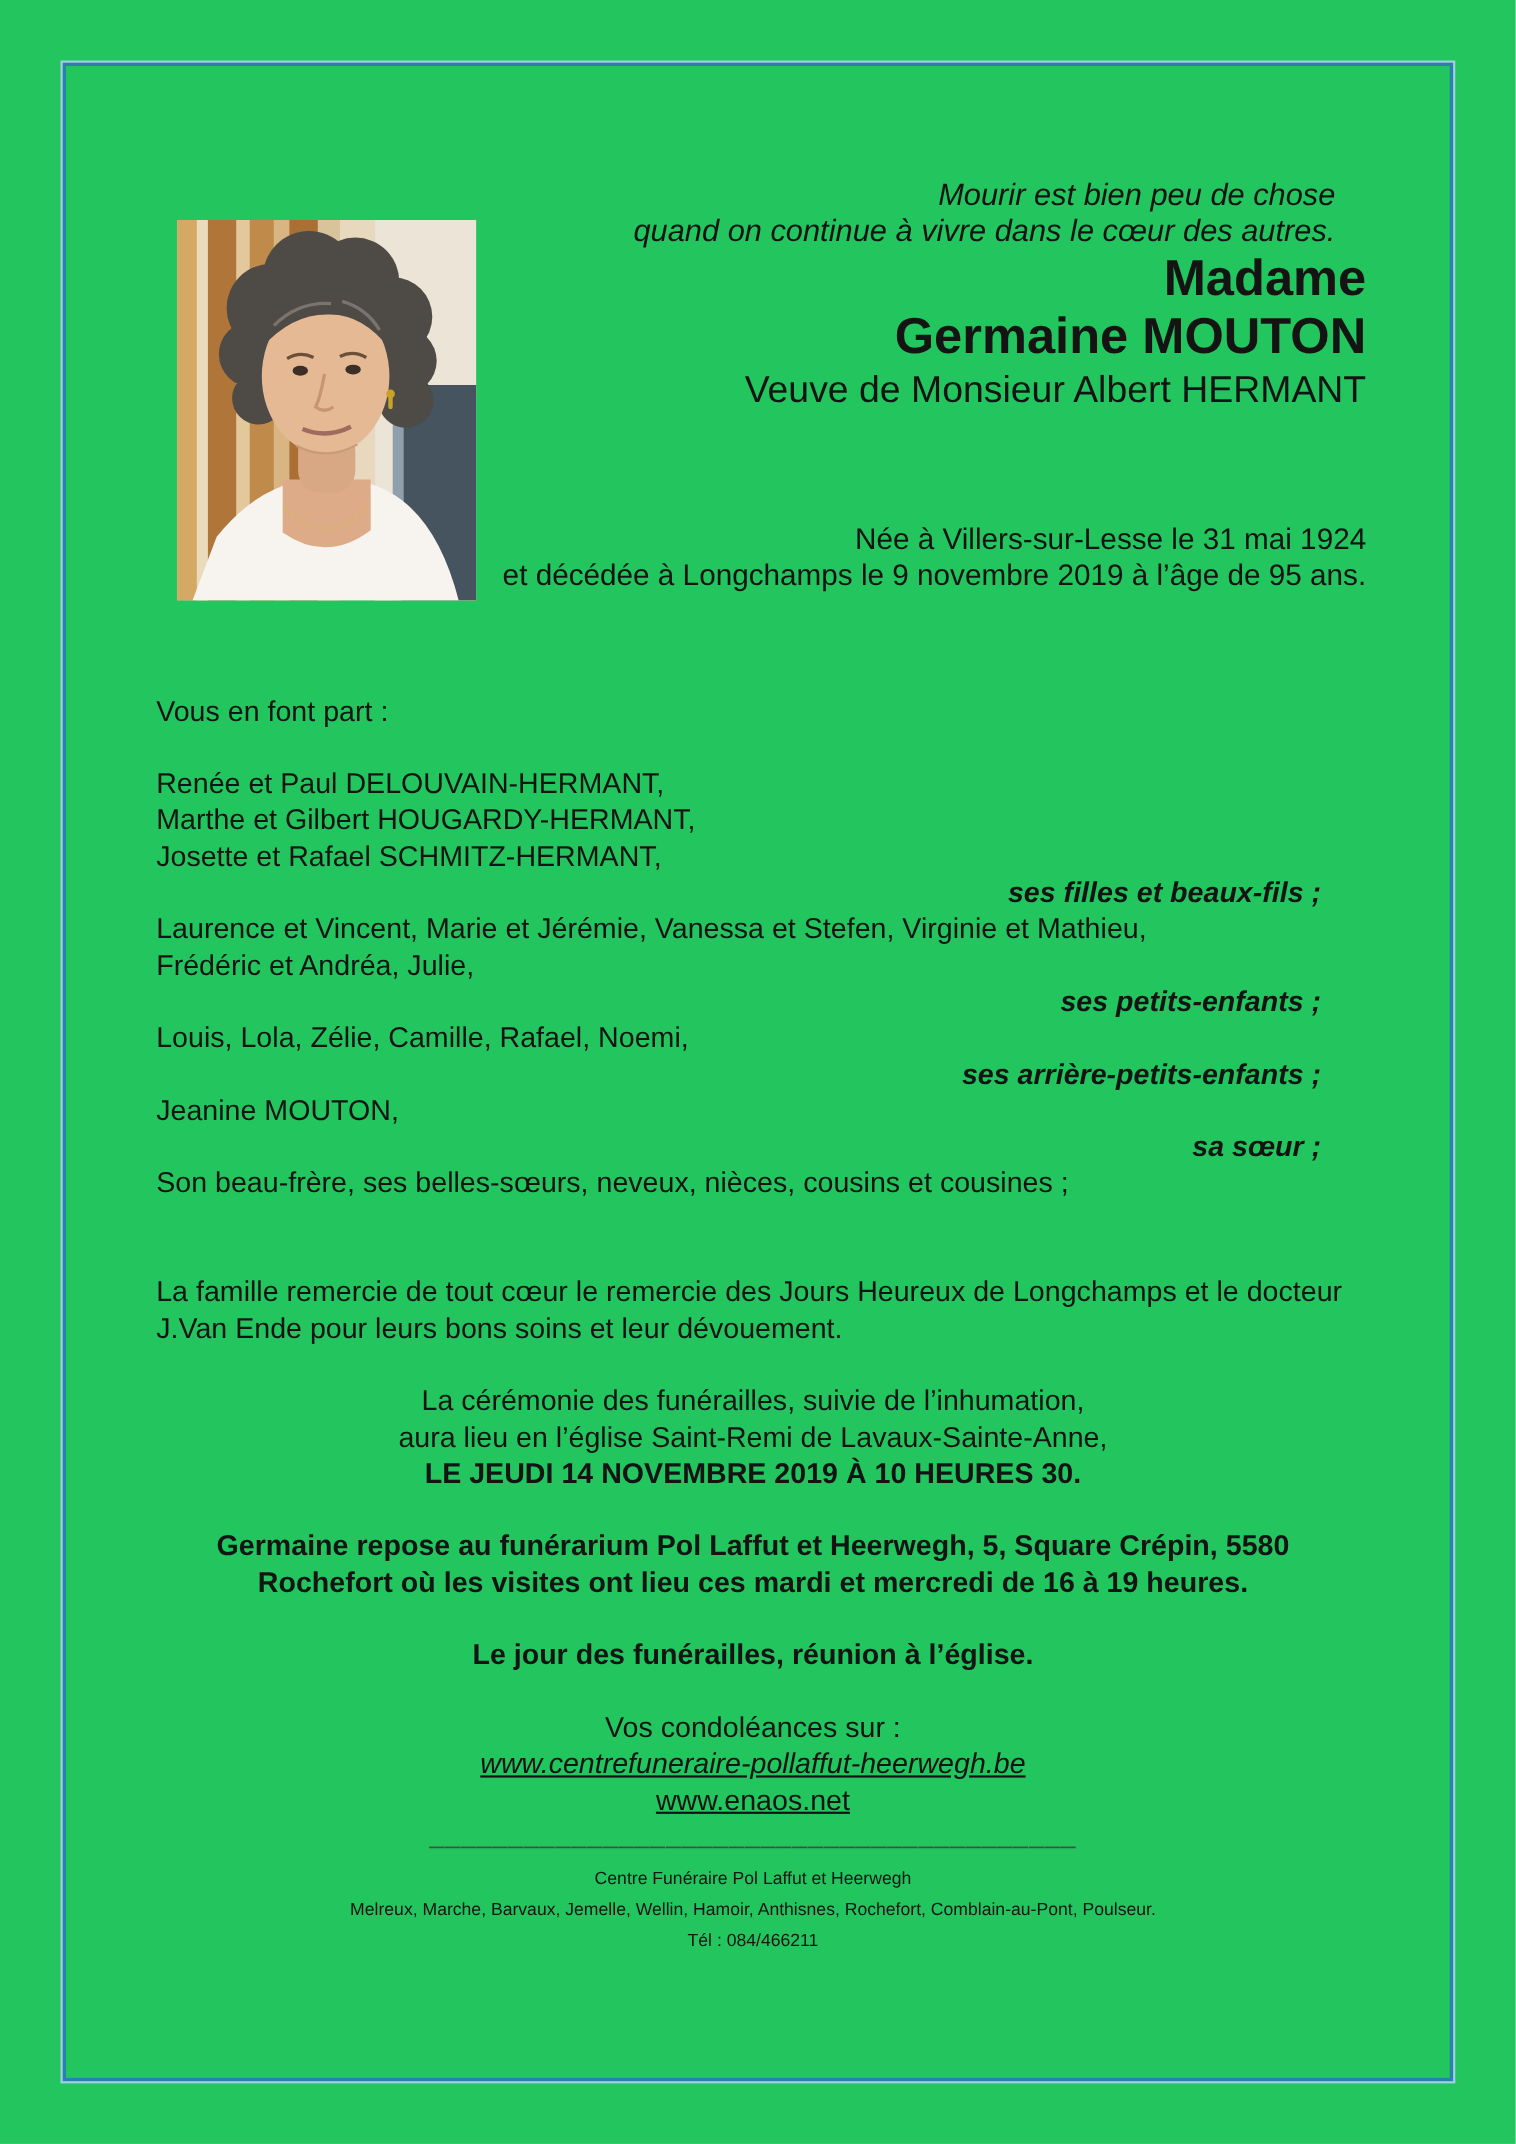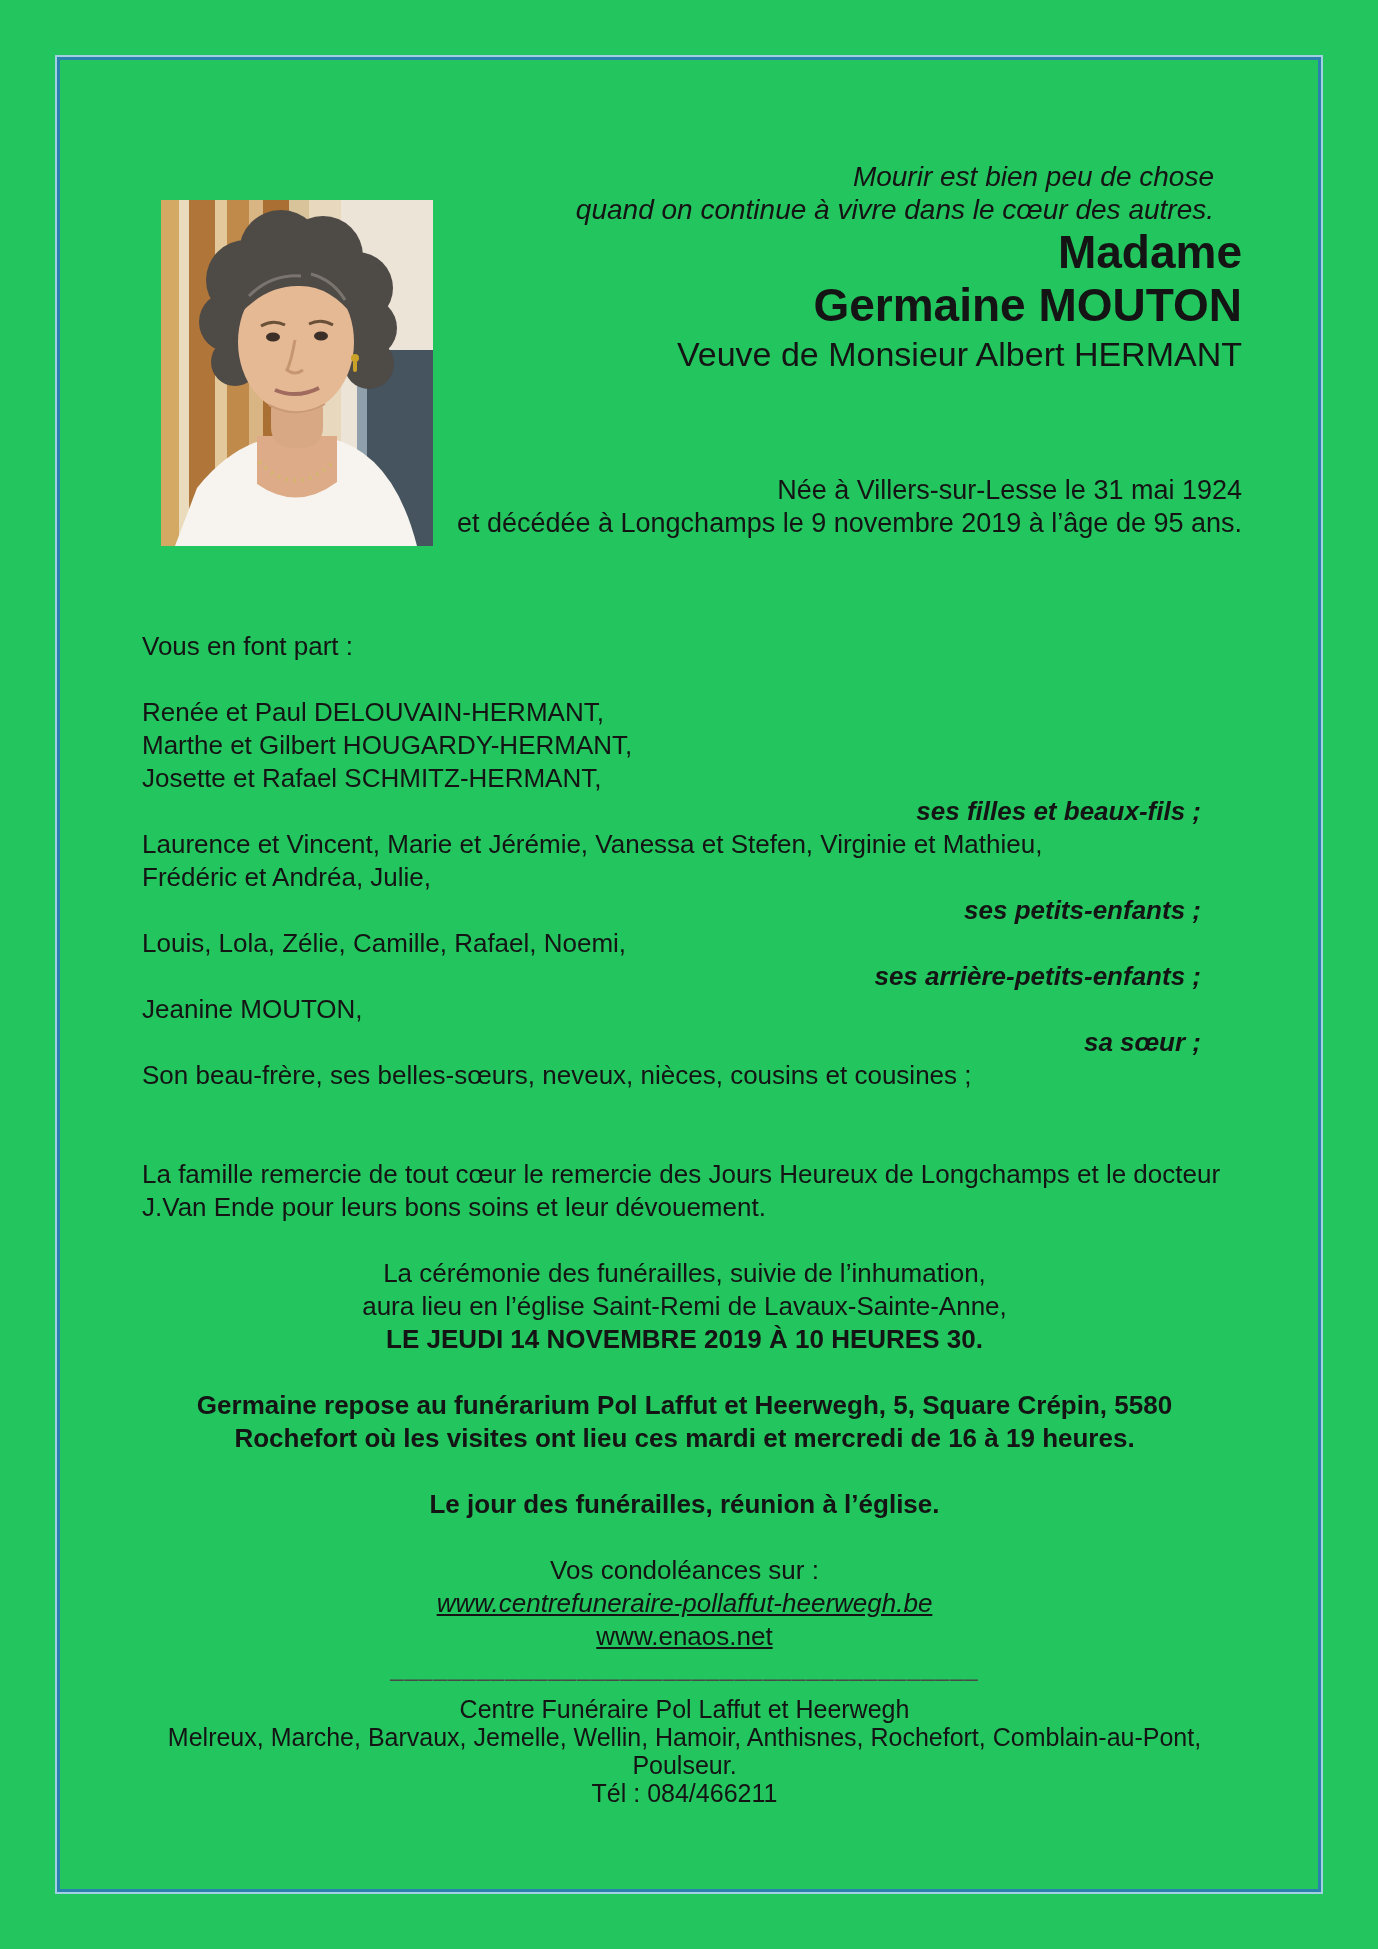--- a/index.html
+++ b/index.html
@@ -38,21 +38,21 @@
     font-size:26px; line-height:33px;
   }
   .body p { margin:0; }
   .gap { height:33px; }
   .relation { text-align:right; font-weight:bold; font-style:italic; padding-right:26px; }
   .center { text-align:center; }
   .bold { font-weight:bold; }
   .url-italic { font-style:italic; text-decoration:underline; }
   .url-plain { text-decoration:underline; }
   .separator { text-align:center; color:#4a4a4a; font-size:24px; line-height:30px; margin-top:6px; letter-spacing:1px; }
-  .footer { text-align:center; font-size:25px; line-height:28px; margin-top:12px; }
+  .footer { text-align:center; font-size:16px; line-height:28px; margin-top:12px; }
 </style>
 </head>
 <body>
 
 <div class="page">
   <div class="frame"></div>
 
   <div class="header">
     <div class="epigraph">
       <div>Mourir est bien peu de chose</div>

